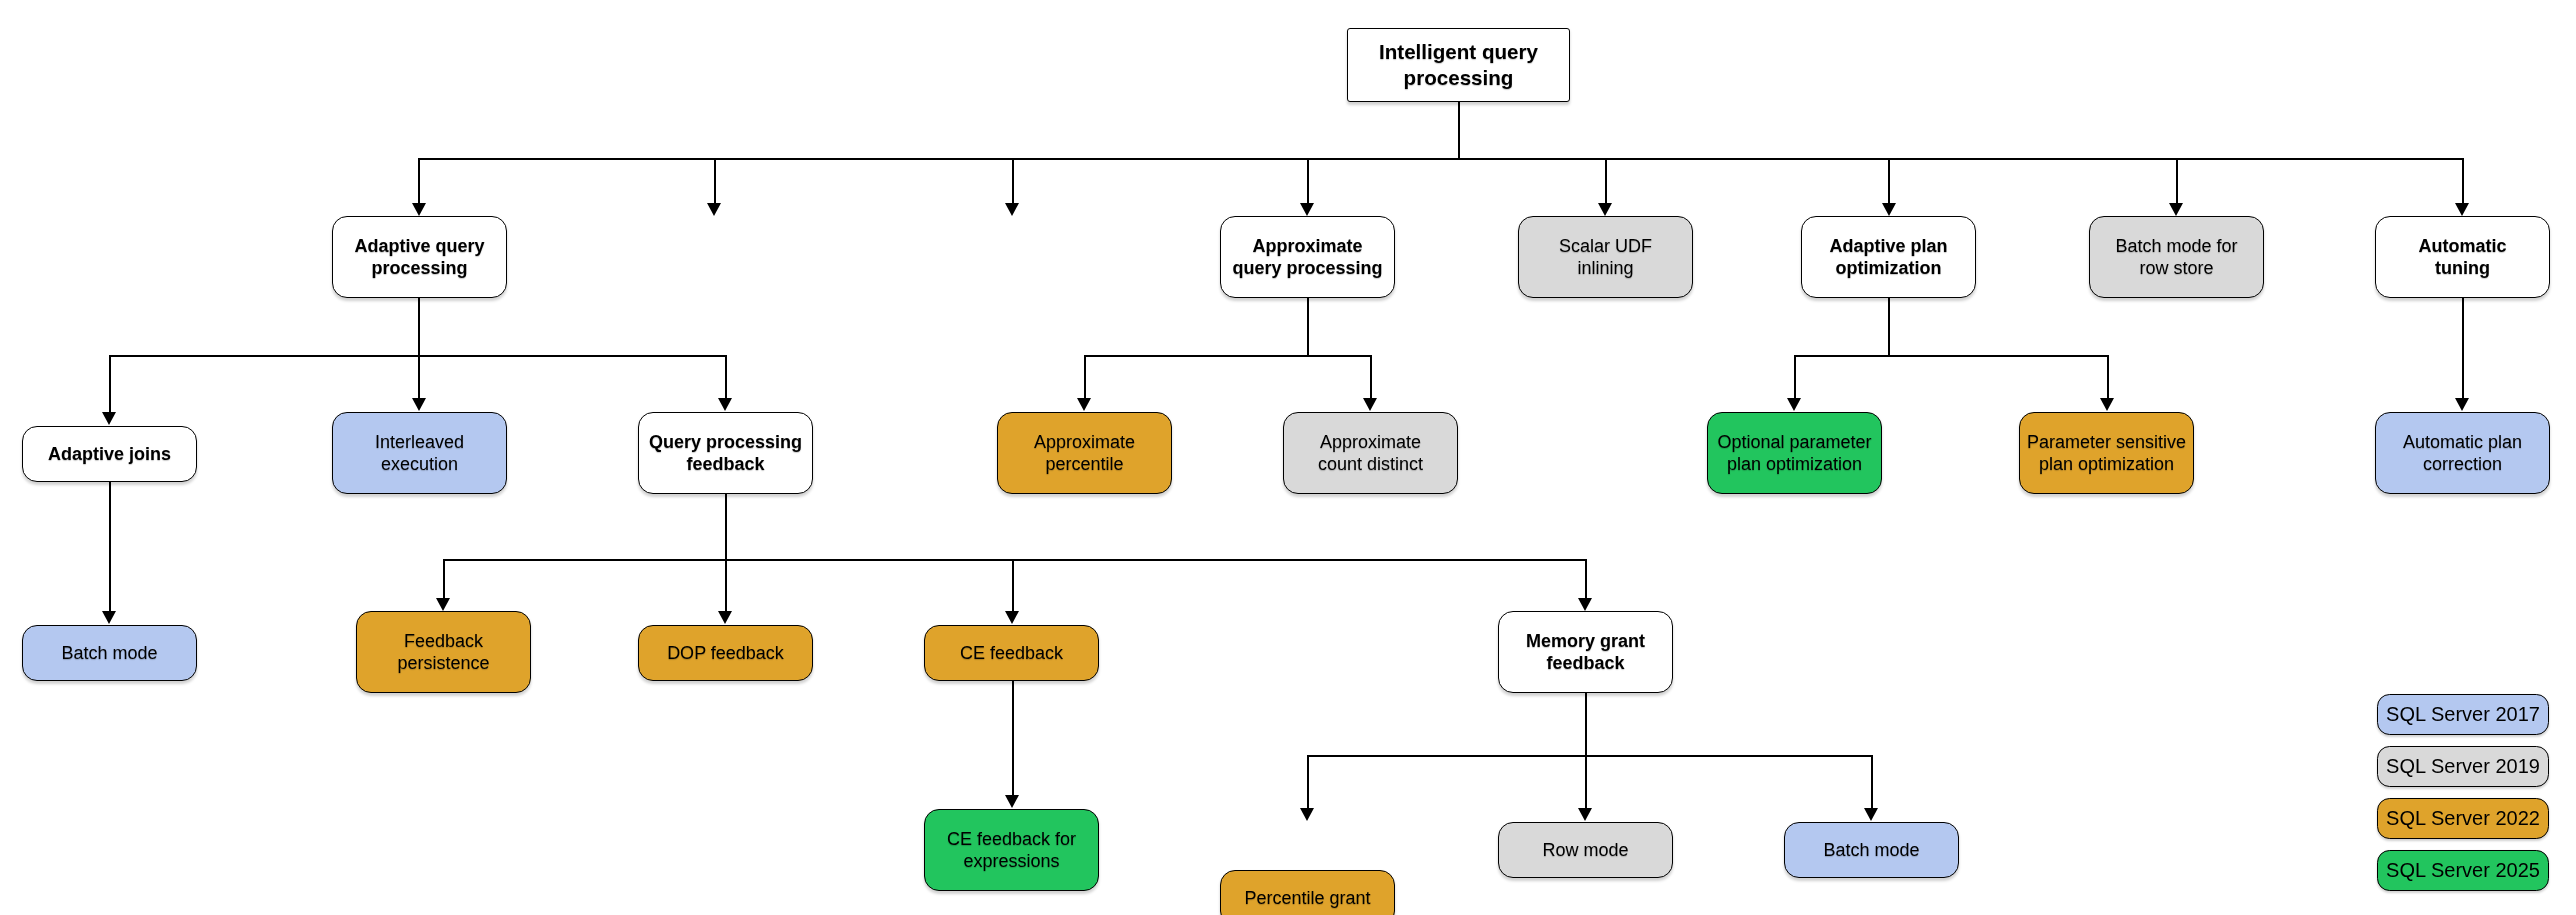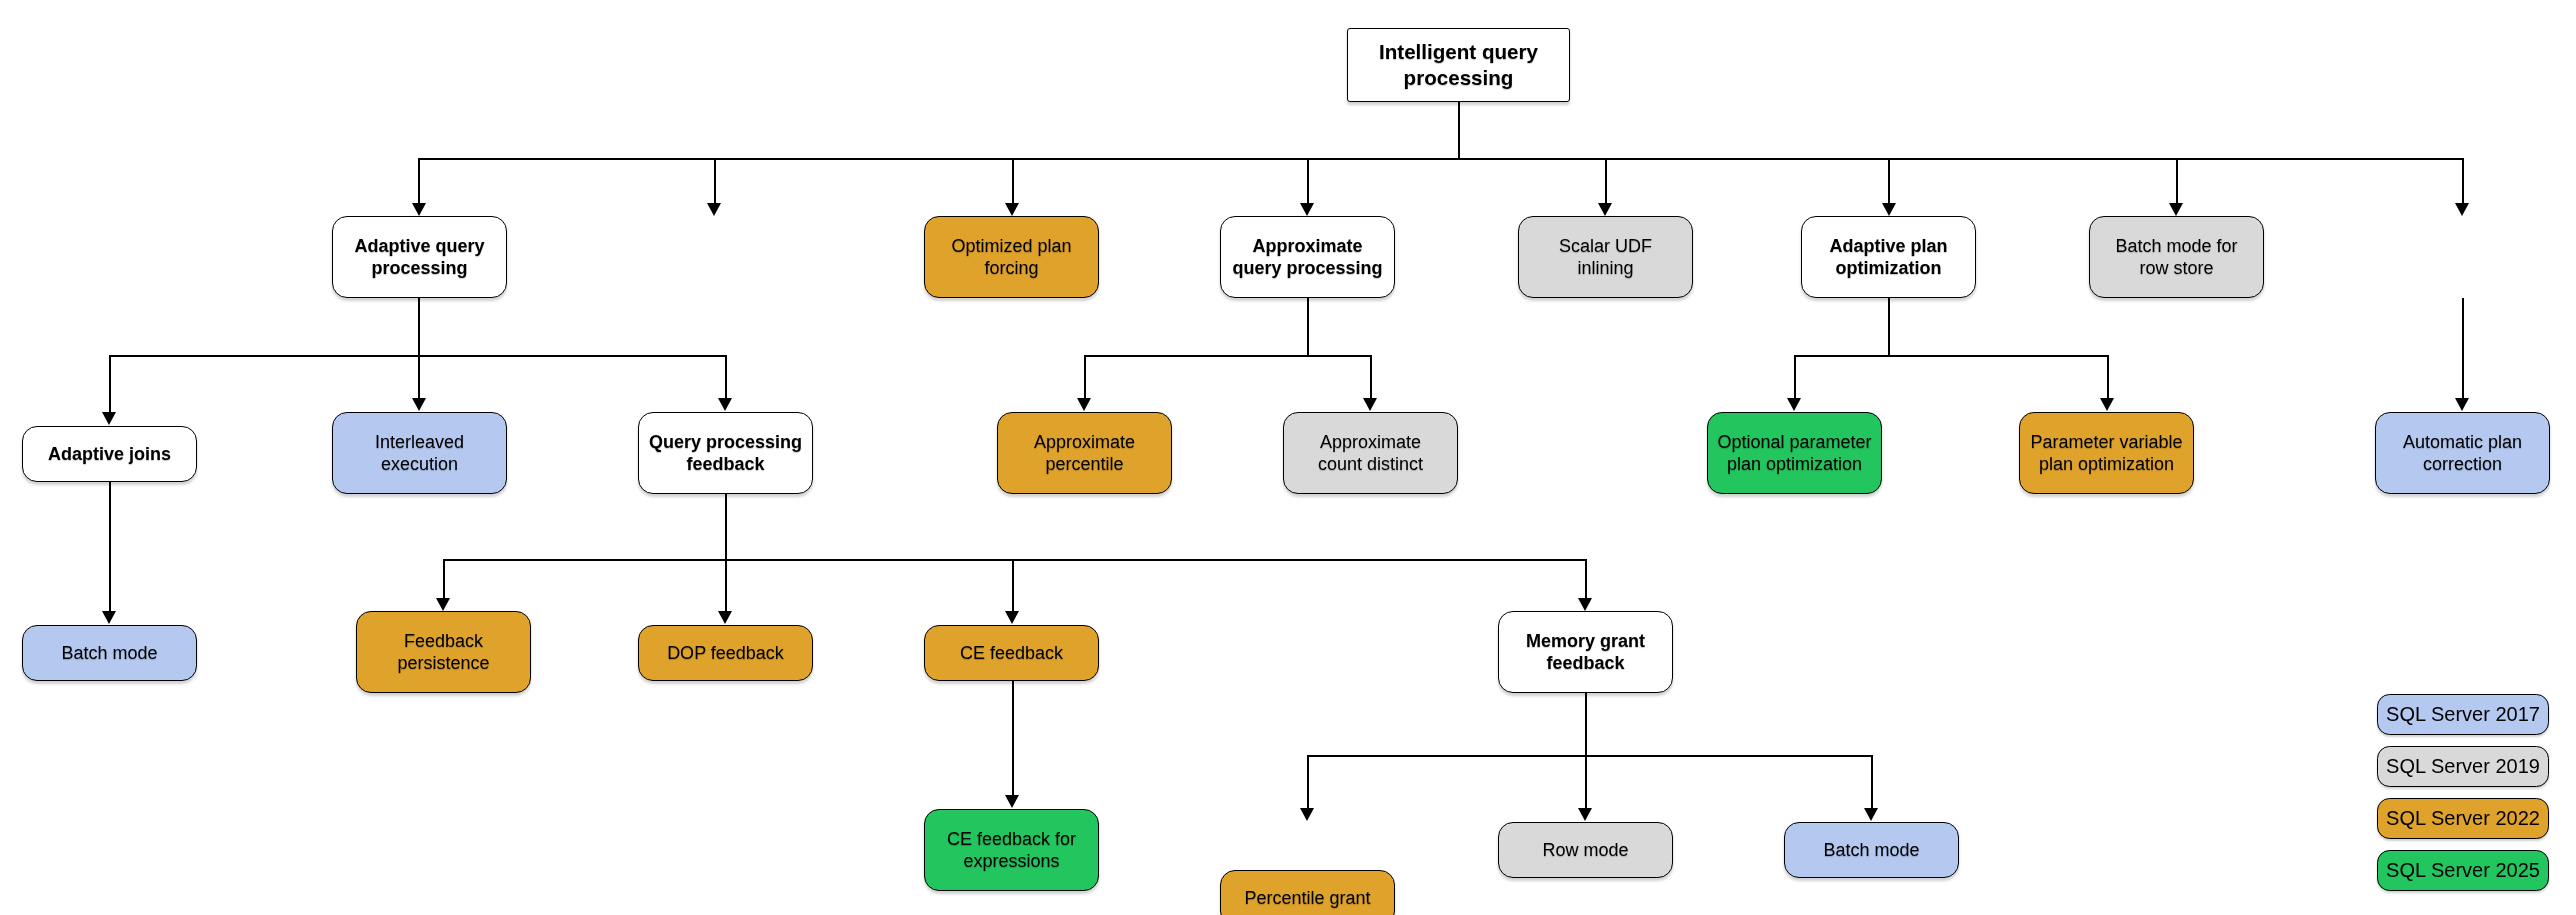--- a/index.html
+++ b/index.html
@@ -105,40 +105,40 @@
 
   <div class="node root b" style="left:1347px;top:27.5px">
       <span>Intelligent query
 processing</span>
     </div>
 
   <div class="node b" style="left:332px;top:216px">
       <span>Adaptive query
 processing</span>
     </div>
-  <div class="node v2022" style="left:924px;top:216px">
-      <span>Optimized plan
-forcing</span>
-    </div>
   <div class="node b" style="left:1220px;top:216px">
       <span>Approximate
 query processing</span>
     </div>
   <div class="node v2019" style="left:1518px;top:216px">
       <span>Scalar UDF
 inlining</span>
     </div>
   <div class="node b" style="left:1801px;top:216px">
       <span>Adaptive plan
 optimization</span>
     </div>
   <div class="node v2019" style="left:2089px;top:216px">
       <span>Batch mode for
 row store</span>
     </div>
+  <div class="node b" style="left:2375px;top:216px">
+      <span>Automatic
+tuning</span>
+    </div>
 
   <div class="node one b" style="left:22px;top:426px">
       <span>Adaptive joins</span>
     </div>
   <div class="node v2017" style="left:332px;top:412px">
       <span>Interleaved
 execution</span>
     </div>
   <div class="node b" style="left:638px;top:412px">
       <span>Query processing
@@ -150,21 +150,21 @@
     </div>
   <div class="node v2019" style="left:1283px;top:412px">
       <span>Approximate
 count distinct</span>
     </div>
   <div class="node v2025" style="left:1707px;top:412px">
       <span>Optional parameter
 plan optimization</span>
     </div>
   <div class="node v2022" style="left:2019px;top:412px">
-      <span>Parameter variable
+      <span>Parameter sensitive
 plan optimization</span>
     </div>
   <div class="node v2017" style="left:2375px;top:412px">
       <span>Automatic plan
 correction</span>
     </div>
 
   <div class="node one v2017" style="left:22px;top:625px">
       <span>Batch mode</span>
     </div>

